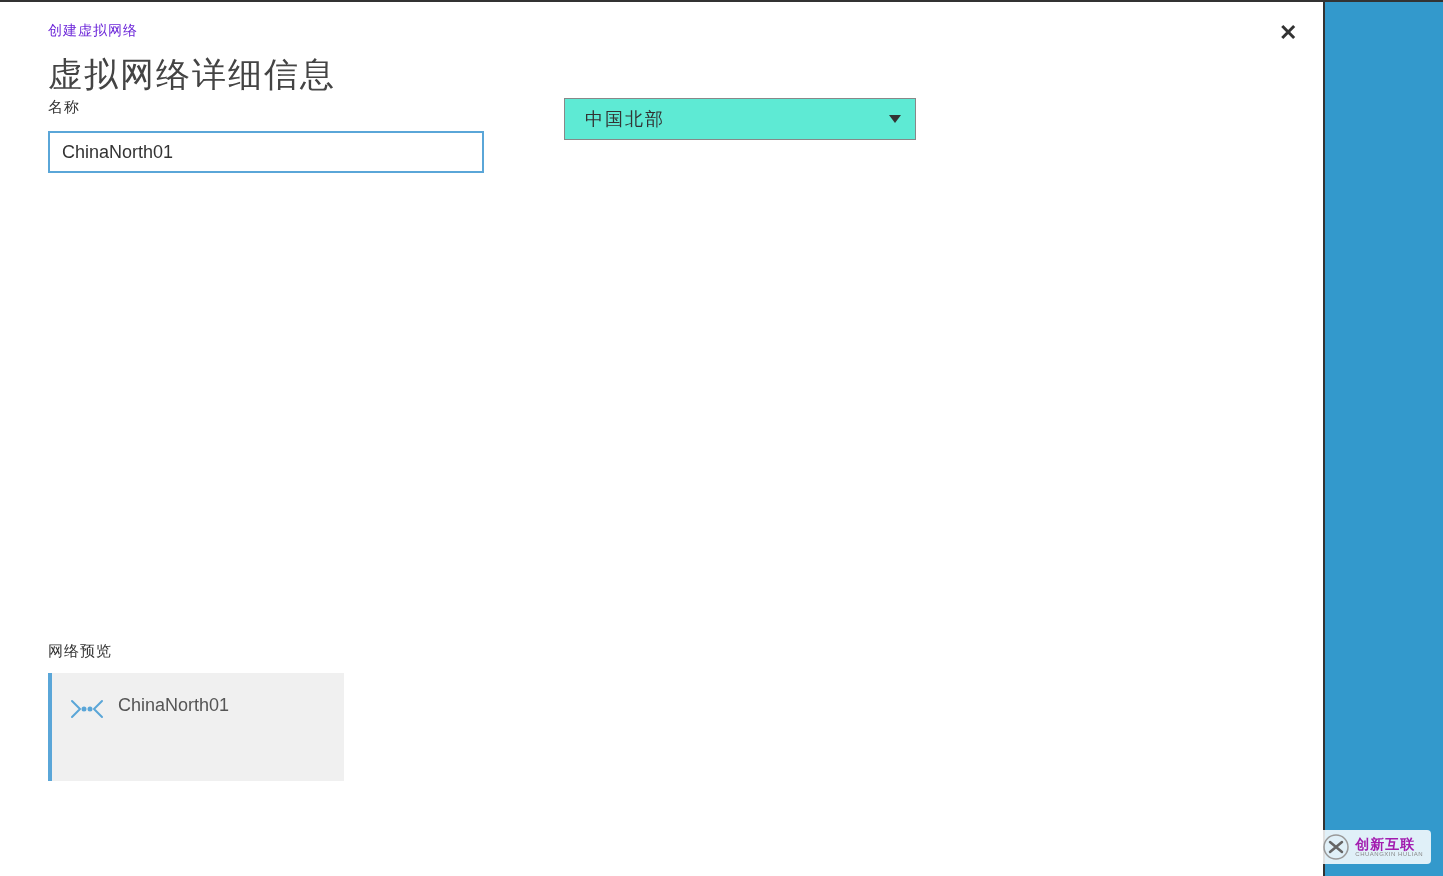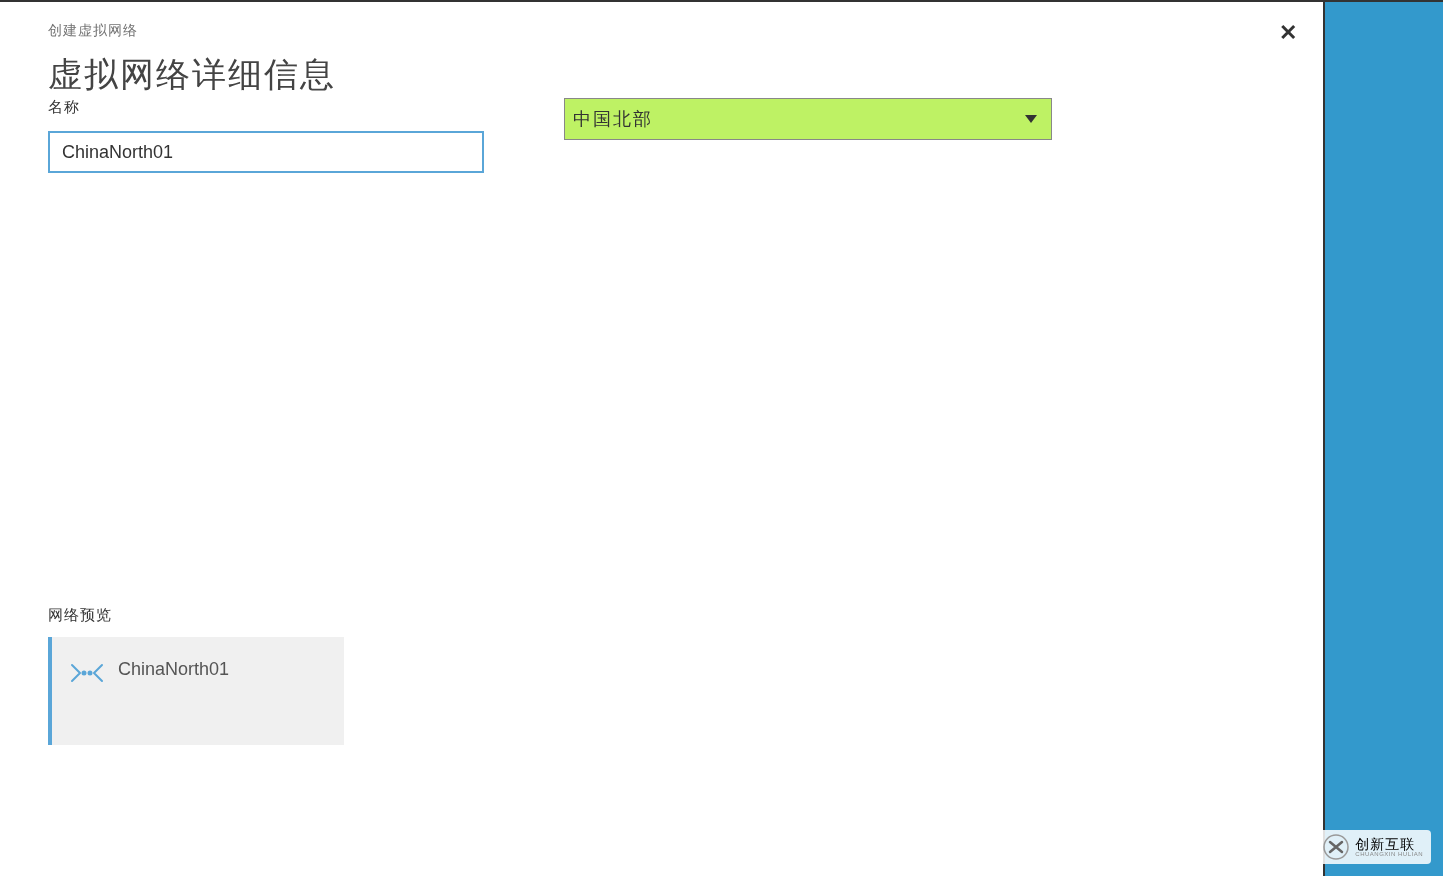--- a/index.html
+++ b/index.html
@@ -46,21 +46,21 @@
       width: 18px;
       height: 18px;
       cursor: pointer;
       font-size: 22px;
       font-weight: bold;
       color: #333;
       line-height: 18px;
       text-align: center;
     }
     .breadcrumb {
-      color: #737373;
+      color: #6d28d9;
       font-size: 14px;
       margin-bottom: 12px;
       letter-spacing: 1px;
       font-weight: 300;
     }
     .page-title {
       font-size: 34px;
       font-weight: 300;
       color: #444;
       letter-spacing: 2px;
@@ -83,28 +83,28 @@
       width: 436px;
       height: 42px;
       border: 2px solid #5aa6d8;
       padding: 0 12px;
       font-size: 18px;
       color: #333;
       outline: none;
       background: #fff;
     }
     .location-select {
-      width: 488px;
+      width: 352px;
       height: 42px;
       position: relative;
       border: 1px solid #888;
-      background: #bef264;
+      background: #5eead4;
       display: flex;
       align-items: center;
-      padding: 0 8px;
+      padding: 0 20px;
       cursor: pointer;
     }
     .location-select-text {
       font-size: 18px;
       color: #333;
       letter-spacing: 2px;
     }
     .dropdown-arrow {
       position: absolute;
       right: 14px;
@@ -112,21 +112,21 @@
       transform: translateY(-50%);
       width: 0;
       height: 0;
       border-left: 6px solid transparent;
       border-right: 6px solid transparent;
       border-top: 8px solid #333;
     }
     .preview-section {
       position: absolute;
       left: 48px;
-      top: 604px;
+      top: 640px;
     }
     .preview-label {
       font-size: 15px;
       color: #333;
       margin-bottom: 12px;
       letter-spacing: 1px;
     }
     .preview-card {
       width: 296px;
       height: 108px;
@@ -166,22 +166,22 @@
       width: 26px;
       height: 26px;
     }
     .watermark-text {
       display: flex;
       flex-direction: column;
       line-height: 1;
     }
     .watermark-cn {
       font-size: 14px;
-      font-weight: normal;
-      color: #000000;
+      font-weight: bold;
+      color: #a21caf;
       letter-spacing: 1px;
     }
     .watermark-en {
       font-size: 6px;
       color: #888;
       letter-spacing: 0.5px;
     }
   </style>
 </head>
 <body>

